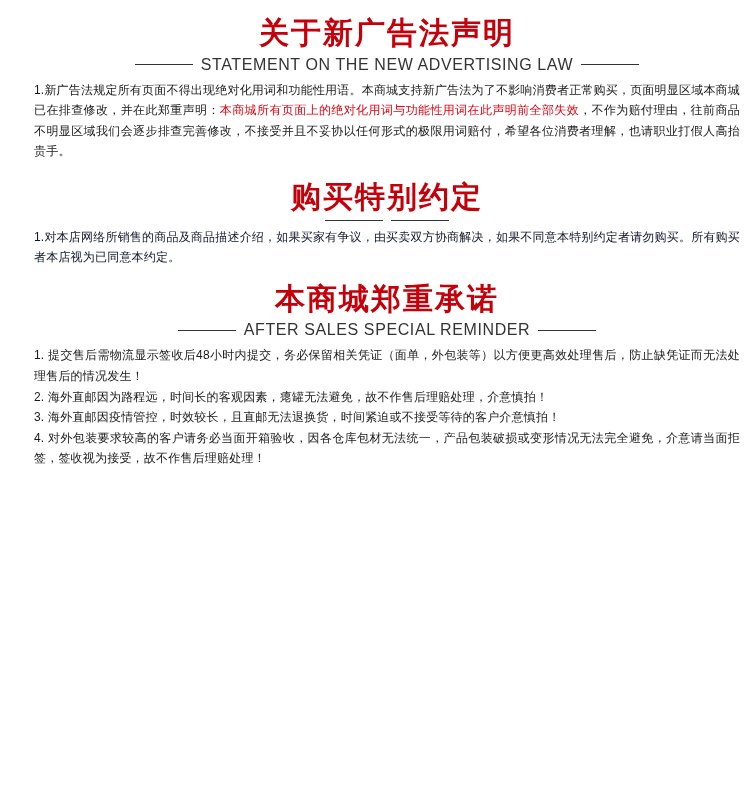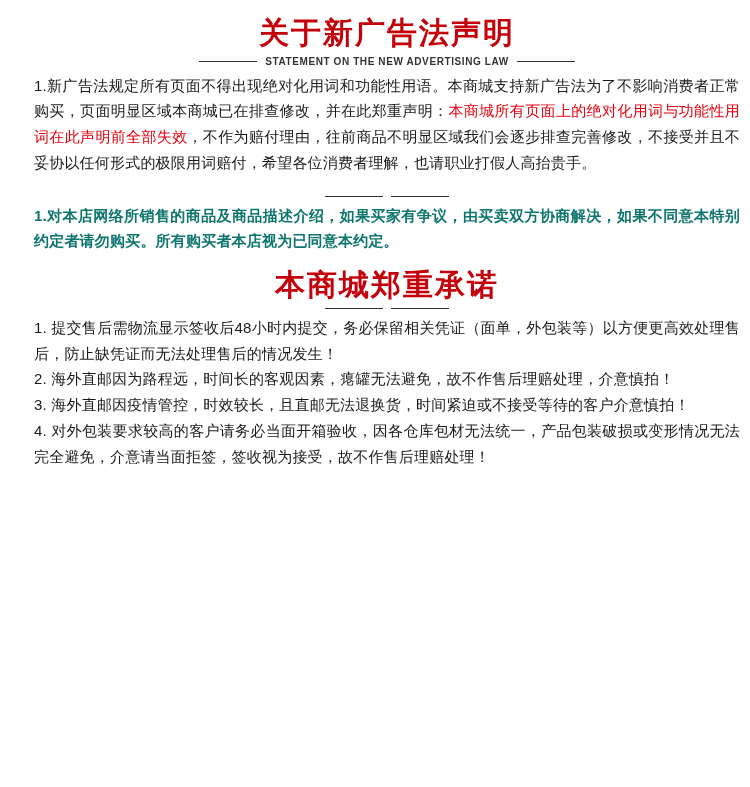--- a/index.html
+++ b/index.html
@@ -42,45 +42,43 @@
     justify-content: center;
     margin-top: 4px;
     gap: 8px;
   }
   .rule {
     height: 1px;
     background: #333;
     flex: 0 0 58px;
   }
   .section-sub {
-    font-size: 10px;
+    font-size: 16px;
     letter-spacing: 0.6px;
     color: #333;
     white-space: nowrap;
-    font-weight: bold;
   }
 
   
   .para {
-    font-size: 15px;
+    font-size: 12px;
     line-height: 1.72;
     color: #1a1a1a;
     margin: 0;
     text-align: justify;
     letter-spacing: 0.2px;
   }
   .para + .para { margin-top: 0; }
 
   .hl {
     color: #e3000f;
   }
 
   .block-red .para {
-    color: #0f766e;
-    font-weight: bold;
+    color: #0f172a;
   }
 
   .sec-spacer-1 { height: 16px; }
   .sec-spacer-2 { height: 12px; }
 
   .after-list .para {
     margin: 0;
   }
 
   .grp { margin-top: 2px; }
@@ -100,38 +98,40 @@
   </div>
 
   <p class="para">
     <span>1.新广告法规定所有页面不得出现绝对化用词和功能性用语。本商城支持新广告法为了不影响消费者正常购买，页面明显区域本商城已在排查修改，并在此郑重声明：</span><span class="hl">本商城所有页面上的绝对化用词与功能性用词在此声明前全部失效</span><span>，不作为赔付理由，往前商品不明显区域我们会逐步排查完善修改，不接受并且不妥协以任何形式的极限用词赔付，希望各位消费者理解，也请职业打假人高抬贵手。</span>
   </p>
 
 
   <div class="sec-spacer-1"></div>
 
   <div class="section-head">
+    <div class="section-title">购买特别约定</div>
     <div class="section-sub-wrap">
       <span class="rule"></span>
       <span class="rule"></span>
     </div>
   </div>
 
   <div class="block-red">
     <p class="para">
       <span>1.对本店网络所销售的商品及商品描述介绍，如果买家有争议，由买卖双方协商解决，如果不同意本特别约定者请勿购买。所有购买者本店视为已同意本约定。</span>
     </p>
   </div>
 
   <div class="sec-spacer-2"></div>
 
   <div class="section-head">
     <div class="section-title">本商城郑重承诺</div>
     <div class="section-sub-wrap">
       <span class="rule"></span>
+      <span class="section-sub">AFTER SALES SPECIAL REMINDER</span>
       <span class="rule"></span>
     </div>
   </div>
 
   <div class="after-list">
     <p class="para">1. 提交售后需物流显示签收后48小时内提交，务必保留相关凭证（面单，外包装等）以方便更高效处理售后，防止缺凭证而无法处理售后的情况发生！</p>
     <p class="para">2. 海外直邮因为路程远，时间长的客观因素，瘪罐无法避免，故不作售后理赔处理，介意慎拍！</p>
     <p class="para">3. 海外直邮因疫情管控，时效较长，且直邮无法退换货，时间紧迫或不接受等待的客户介意慎拍！</p>
     <p class="para">4. 对外包装要求较高的客户请务必当面开箱验收，因各仓库包材无法统一，产品包装破损或变形情况无法完全避免，介意请当面拒签，签收视为接受，故不作售后理赔处理！</p>
   </div>

